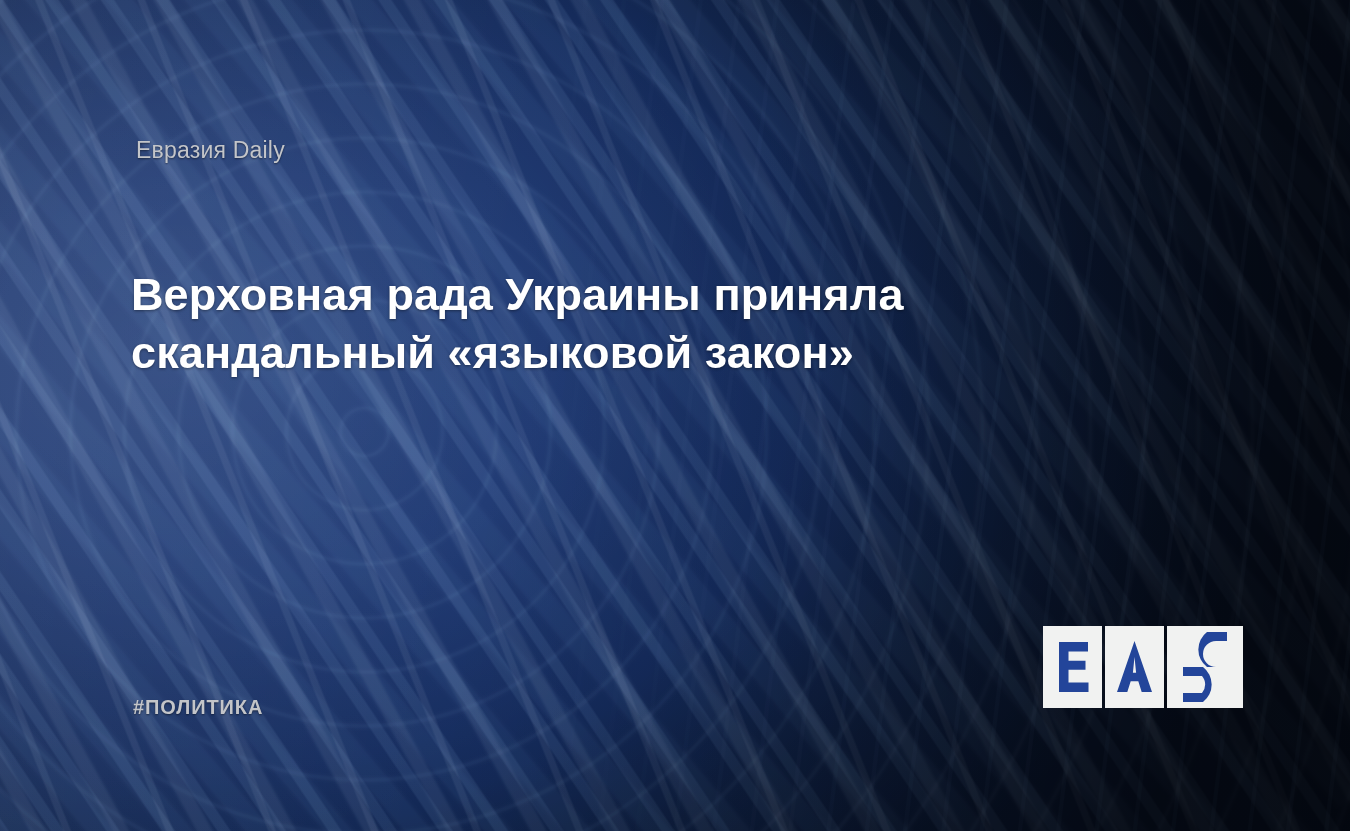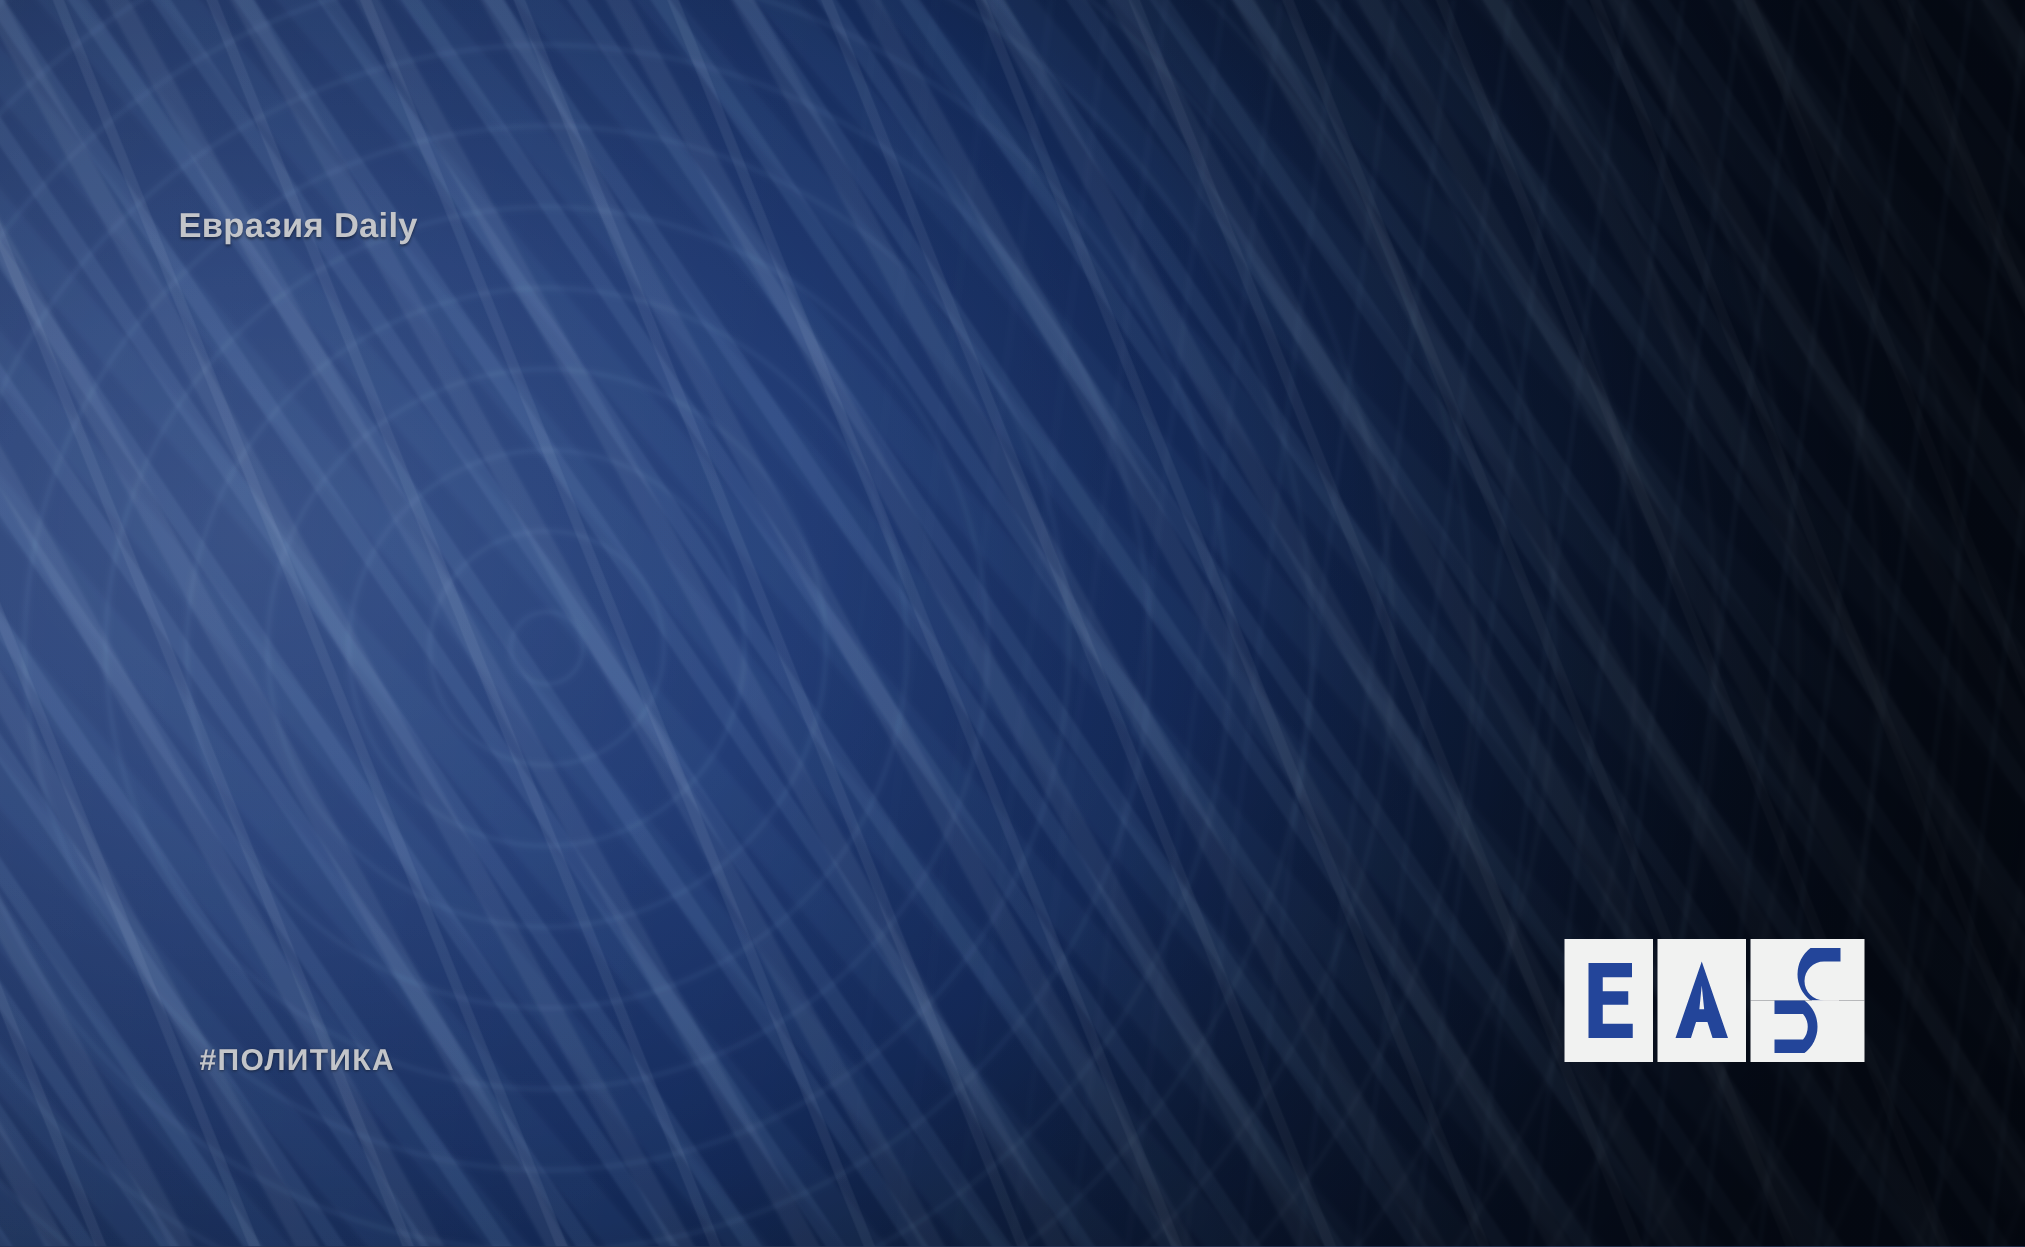--- a/index.html
+++ b/index.html
@@ -124,23 +124,23 @@
         rgba(120,170,235,0.00) 38px);
     -webkit-mask-image:linear-gradient(90deg, rgba(0,0,0,0) 42%, rgba(0,0,0,1) 100%);
     mask-image:linear-gradient(90deg, rgba(0,0,0,0) 42%, rgba(0,0,0,1) 100%);
     filter:blur(0.7px);
     pointer-events:none;
   }
 
   
   .brand {
     position:absolute;
-    left:119px; top:137px;
+    left:136px; top:137px;
     font-size:23px;
-    font-weight:bold;
+    font-weight:normal;
     letter-spacing:0.2px;
     color:#c3c5c9;
     text-shadow:0 1px 2px rgba(0,0,0,.45);
     white-space:nowrap;
   }
 
   .headline {
     position:absolute;
     left:131px; top:266px;
     width:980px;
@@ -190,20 +190,21 @@
   <div class="arcs"></div>
   <div class="streaks s1"></div>
   <div class="streaks s2"></div>
   <div class="streaks s3"></div>
   <div class="streaks s4"></div>
   <div class="vstreaks"></div>
   <div class="bg-vignette"></div>
 
   <div class="brand">Евразия Daily</div>
 
+  <h1 class="headline">Верховная рада Украины приняла скандальный «языковой закон»</h1>
 
   <div class="tag">#ПОЛИТИКА</div>
 
   <div class="logo">
 
     <div class="logo-tile">
       <svg viewBox="0 0 59 82" aria-hidden="true">
         <path d="M16 16 H45 V25.5 H25.5 V34.8 H42.5 V43.8 H25.5 V56.5 H45.5 V66 H16 Z" fill="#23459a"></path>
       </svg>
     </div>

